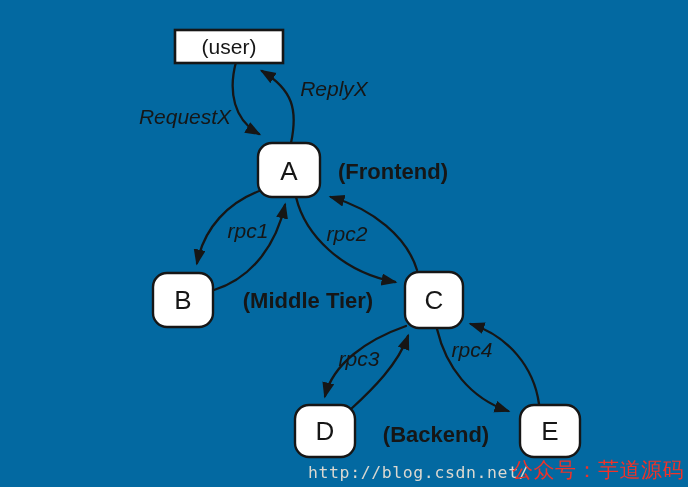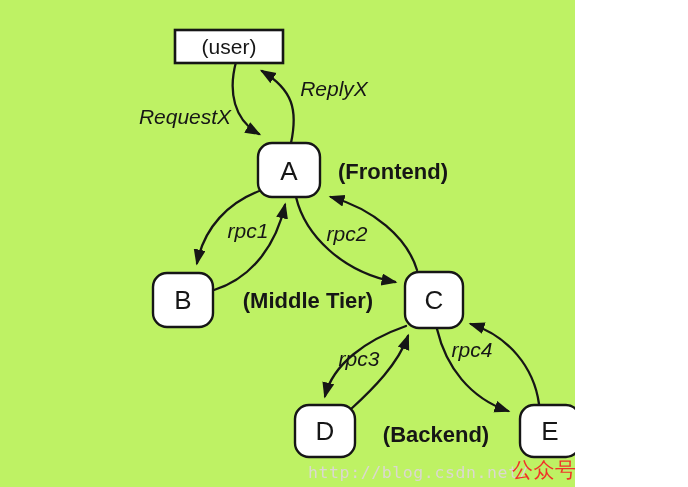--- a/index.html
+++ b/index.html
@@ -2,23 +2,23 @@
 <html><head>
 <meta charset="utf-8">
 <style>
   html, body {
     margin: 0;
     padding: 0;
     background: #ffffff;
   }
   .stage {
     position: relative;
-    width: 575px;
+    width: 688px;
     height: 487px;
-    background: #bef264;
+    background: #0369a1;
     overflow: hidden;
     font-family: "Liberation Sans", sans-serif;
   }
   svg { display: block; }
   .edge {
     fill: none;
     stroke: #161616;
     stroke-width: 2.3;
     stroke-linecap: round;
   }

